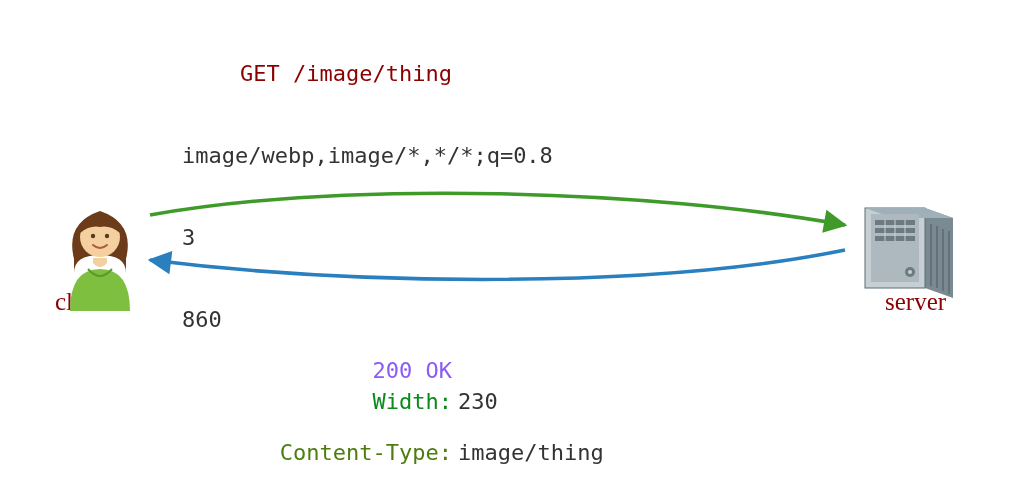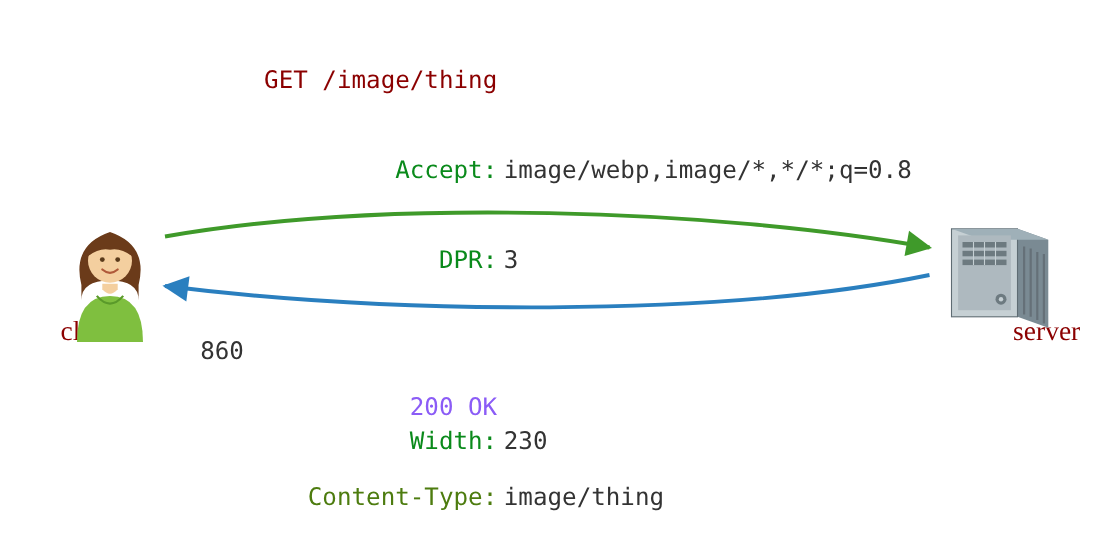--- a/index.html
+++ b/index.html
@@ -34,21 +34,21 @@
 .req-first { color: #8b0000; }
 .req-key   { color: #0a8a1b; }
 .resp-first{ color: #8b5cf6; }
 .resp-key  { color: #4d7c0f; }
 .label {
   font-family: Georgia, 'Times New Roman', serif;
   color: #8b0000;
   font-size: 25px;
 }
 #client-label { left: 55px;  top: 288px; }
-#server-label { left: 921px; top: 288px; }
+#server-label { left: 885px; top: 288px; }
 #req-block  { left: 182px; top: 8px;  }
 #resp-block { left: 182px; top: 305px; }
 #req-block .key, #resp-block .key { width: 270px; }
 
 svg.arrows {
   position: absolute;
   left: 0; top: 0;
   width: 1012px; height: 502px;
   pointer-events: none;
 }
@@ -64,25 +64,23 @@
 </head>
 <body>
 <div class="stage">
 
 <div id="req-block" class="block">
   <div class="row">
     <span class="key req-first">GET /image/thing</span>
     <span class="val"></span>
   </div>
   <div class="row">
-    <span class="key req-key">Accept:</span>
     <span class="val">image/webp,image/*,*/*;q=0.8</span>
   </div>
   <div class="row">
-    <span class="key req-key">DPR:</span>
     <span class="val">3</span>
   </div>
   <div class="row">
     <span class="val">860</span>
   </div>
   <div class="row">
     <span class="key req-key">Width:</span>
     <span class="val">230</span>
   </div>
 </div>

